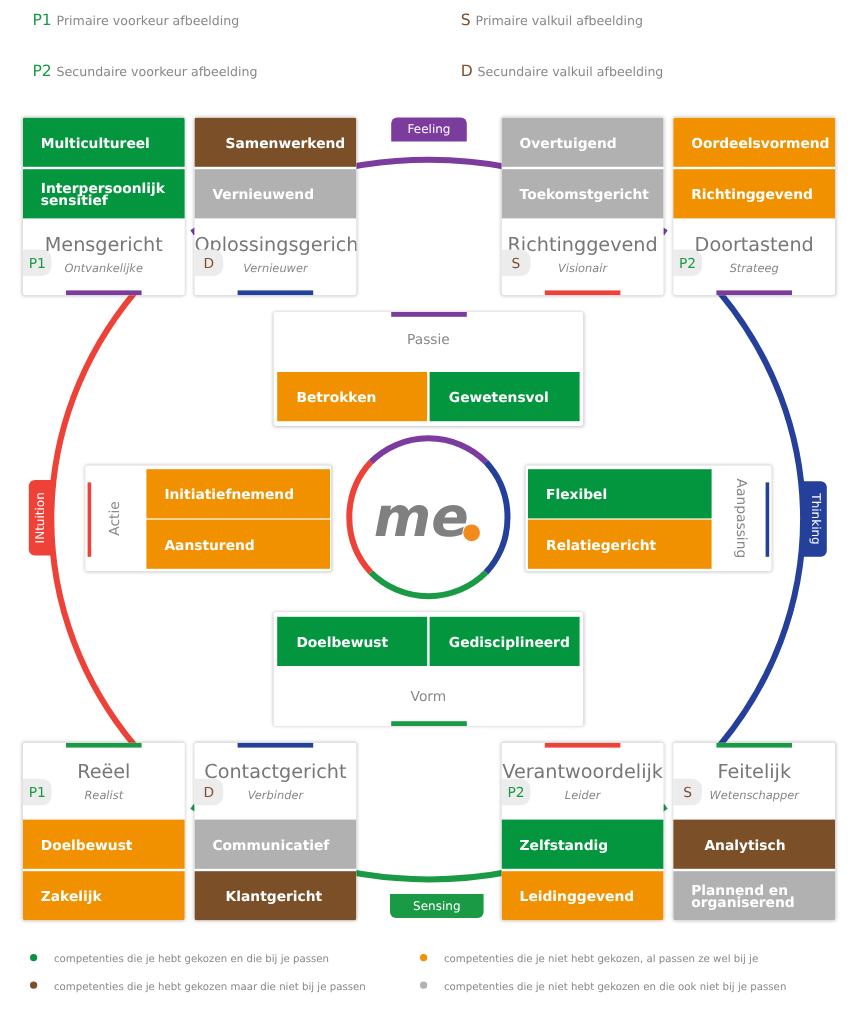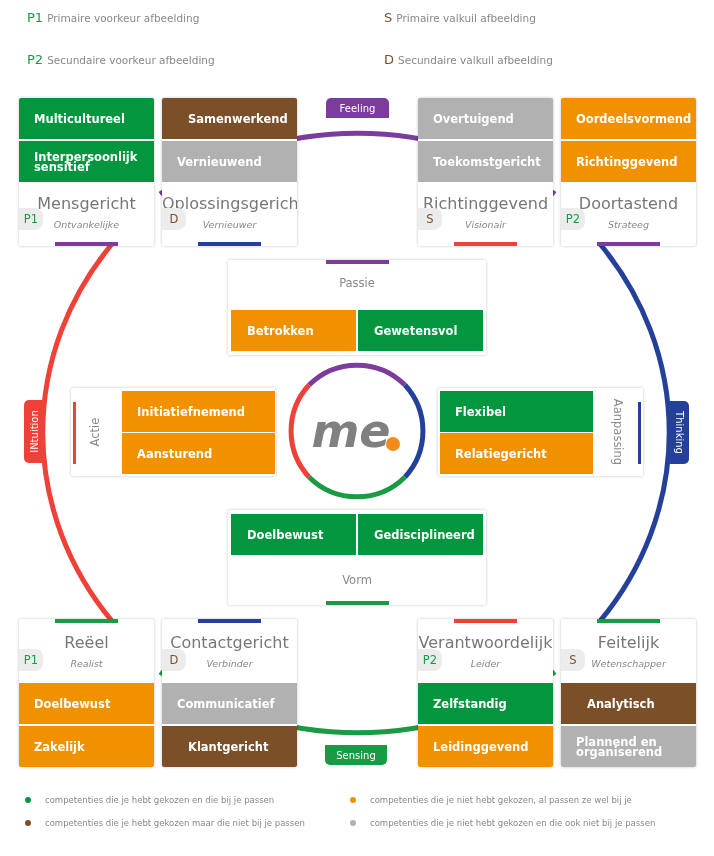--- a/index.html
+++ b/index.html
@@ -8,21 +8,21 @@
 
   .legend-top { position: absolute; font-size: 10.5px; color: #888; white-space: nowrap; }
   .legend-top .code { font-size: 13px; margin-right: 4px; }
   .code-p { color: #1a9a45; }
   .code-d { color: #7a5030; }
 
   svg.ring { position: absolute; left: 0; top: 0; }
 
   .tab { position: absolute; color: #fff; font-size: 10px; display: flex; align-items: center; justify-content: center; border-radius: 4px; }
   .tab-feeling { left: 326px; top: 98px; width: 63px; height: 20px; background: #7b3c9e; border-radius: 5px 5px 0 0; }
-  .tab-sensing { left: 325px; top: 745px; width: 62px; height: 20px; background: #1a9a45; border-radius: 0 0 5px 5px; }
+  .tab-sensing { left: 325px; top: 745px; width: 78px; height: 20px; background: #1a9a45; border-radius: 0 0 5px 5px; }
   .tab-intuition { left: 24px; top: 400px; width: 20px; height: 63px; background: #ee4138; border-radius: 5px 0 0 5px; }
   .tab-thinking { left: 669px; top: 401px; width: 20px; height: 63px; background: #24409b; border-radius: 0 5px 5px 0; }
   .tab .vtxt { transform: rotate(-90deg); white-space: nowrap; }
   .tab-thinking .vtxt { transform: rotate(90deg); }
 
   .card { position: absolute; width: 135px; height: 148px; background: #fff; box-shadow: 0 0 3px rgba(0,0,0,0.25); border-radius: 2px; overflow: hidden; }
   .chip { position: absolute; left: 0; width: 135px; height: 41px; color: #fff; font-size: 11.5px; font-weight: bold; padding-left: 15px; display: flex; align-items: center; line-height: 10px; }
   .chip.c1 { top: 0; }
   .chip.c2 { top: 43px; }
   .chip.b1 { top: 64px; }
@@ -42,21 +42,21 @@
   .mid-h .half { position: absolute; width: 125px; height: 41px; color: #fff; font-size: 11.5px; font-weight: bold; padding-left: 16px; display: flex; align-items: center; }
   .mid-h .lbl { position: absolute; width: 258px; text-align: center; font-size: 11.5px; color: #888; }
 
   .mid-v { position: absolute; width: 205px; height: 88px; background: #fff; box-shadow: 0 0 3px rgba(0,0,0,0.25); border-radius: 2px; }
   .mid-v .full { position: absolute; width: 153px; height: 41px; color: #fff; font-size: 11.5px; font-weight: bold; padding-left: 15px; display: flex; align-items: center; }
   .mid-v .vlbl { position: absolute; top: 0; height: 88px; width: 30px; display: flex; align-items: center; justify-content: center; font-size: 11.5px; color: #888; }
   .mid-v .vlbl span { white-space: nowrap; }
 
   .logo { position: absolute; left: 281px; top: 355px; width: 152px; height: 152px; }
 
-  .legend-bottom { position: absolute; font-size: 8.5px; color: #888; white-space: nowrap; display: flex; align-items: center; }
+  .legend-bottom { position: absolute; font-size: 8.5px; color: #888; white-space: nowrap; display: flex; }
   .legend-bottom .dot { width: 6px; height: 6px; border-radius: 50%; margin-right: 14px; }
 </style>
 </head>
 <body>
 
 <div class="legend-top" style="left:27px; top:10px;">
   <span class="code code-p">P1</span><span>Primaire voorkeur afbeelding</span>
 </div>
 <div class="legend-top" style="left:27px; top:52px;">
   <span class="code code-p">P2</span><span>Secundaire voorkeur afbeelding</span>

